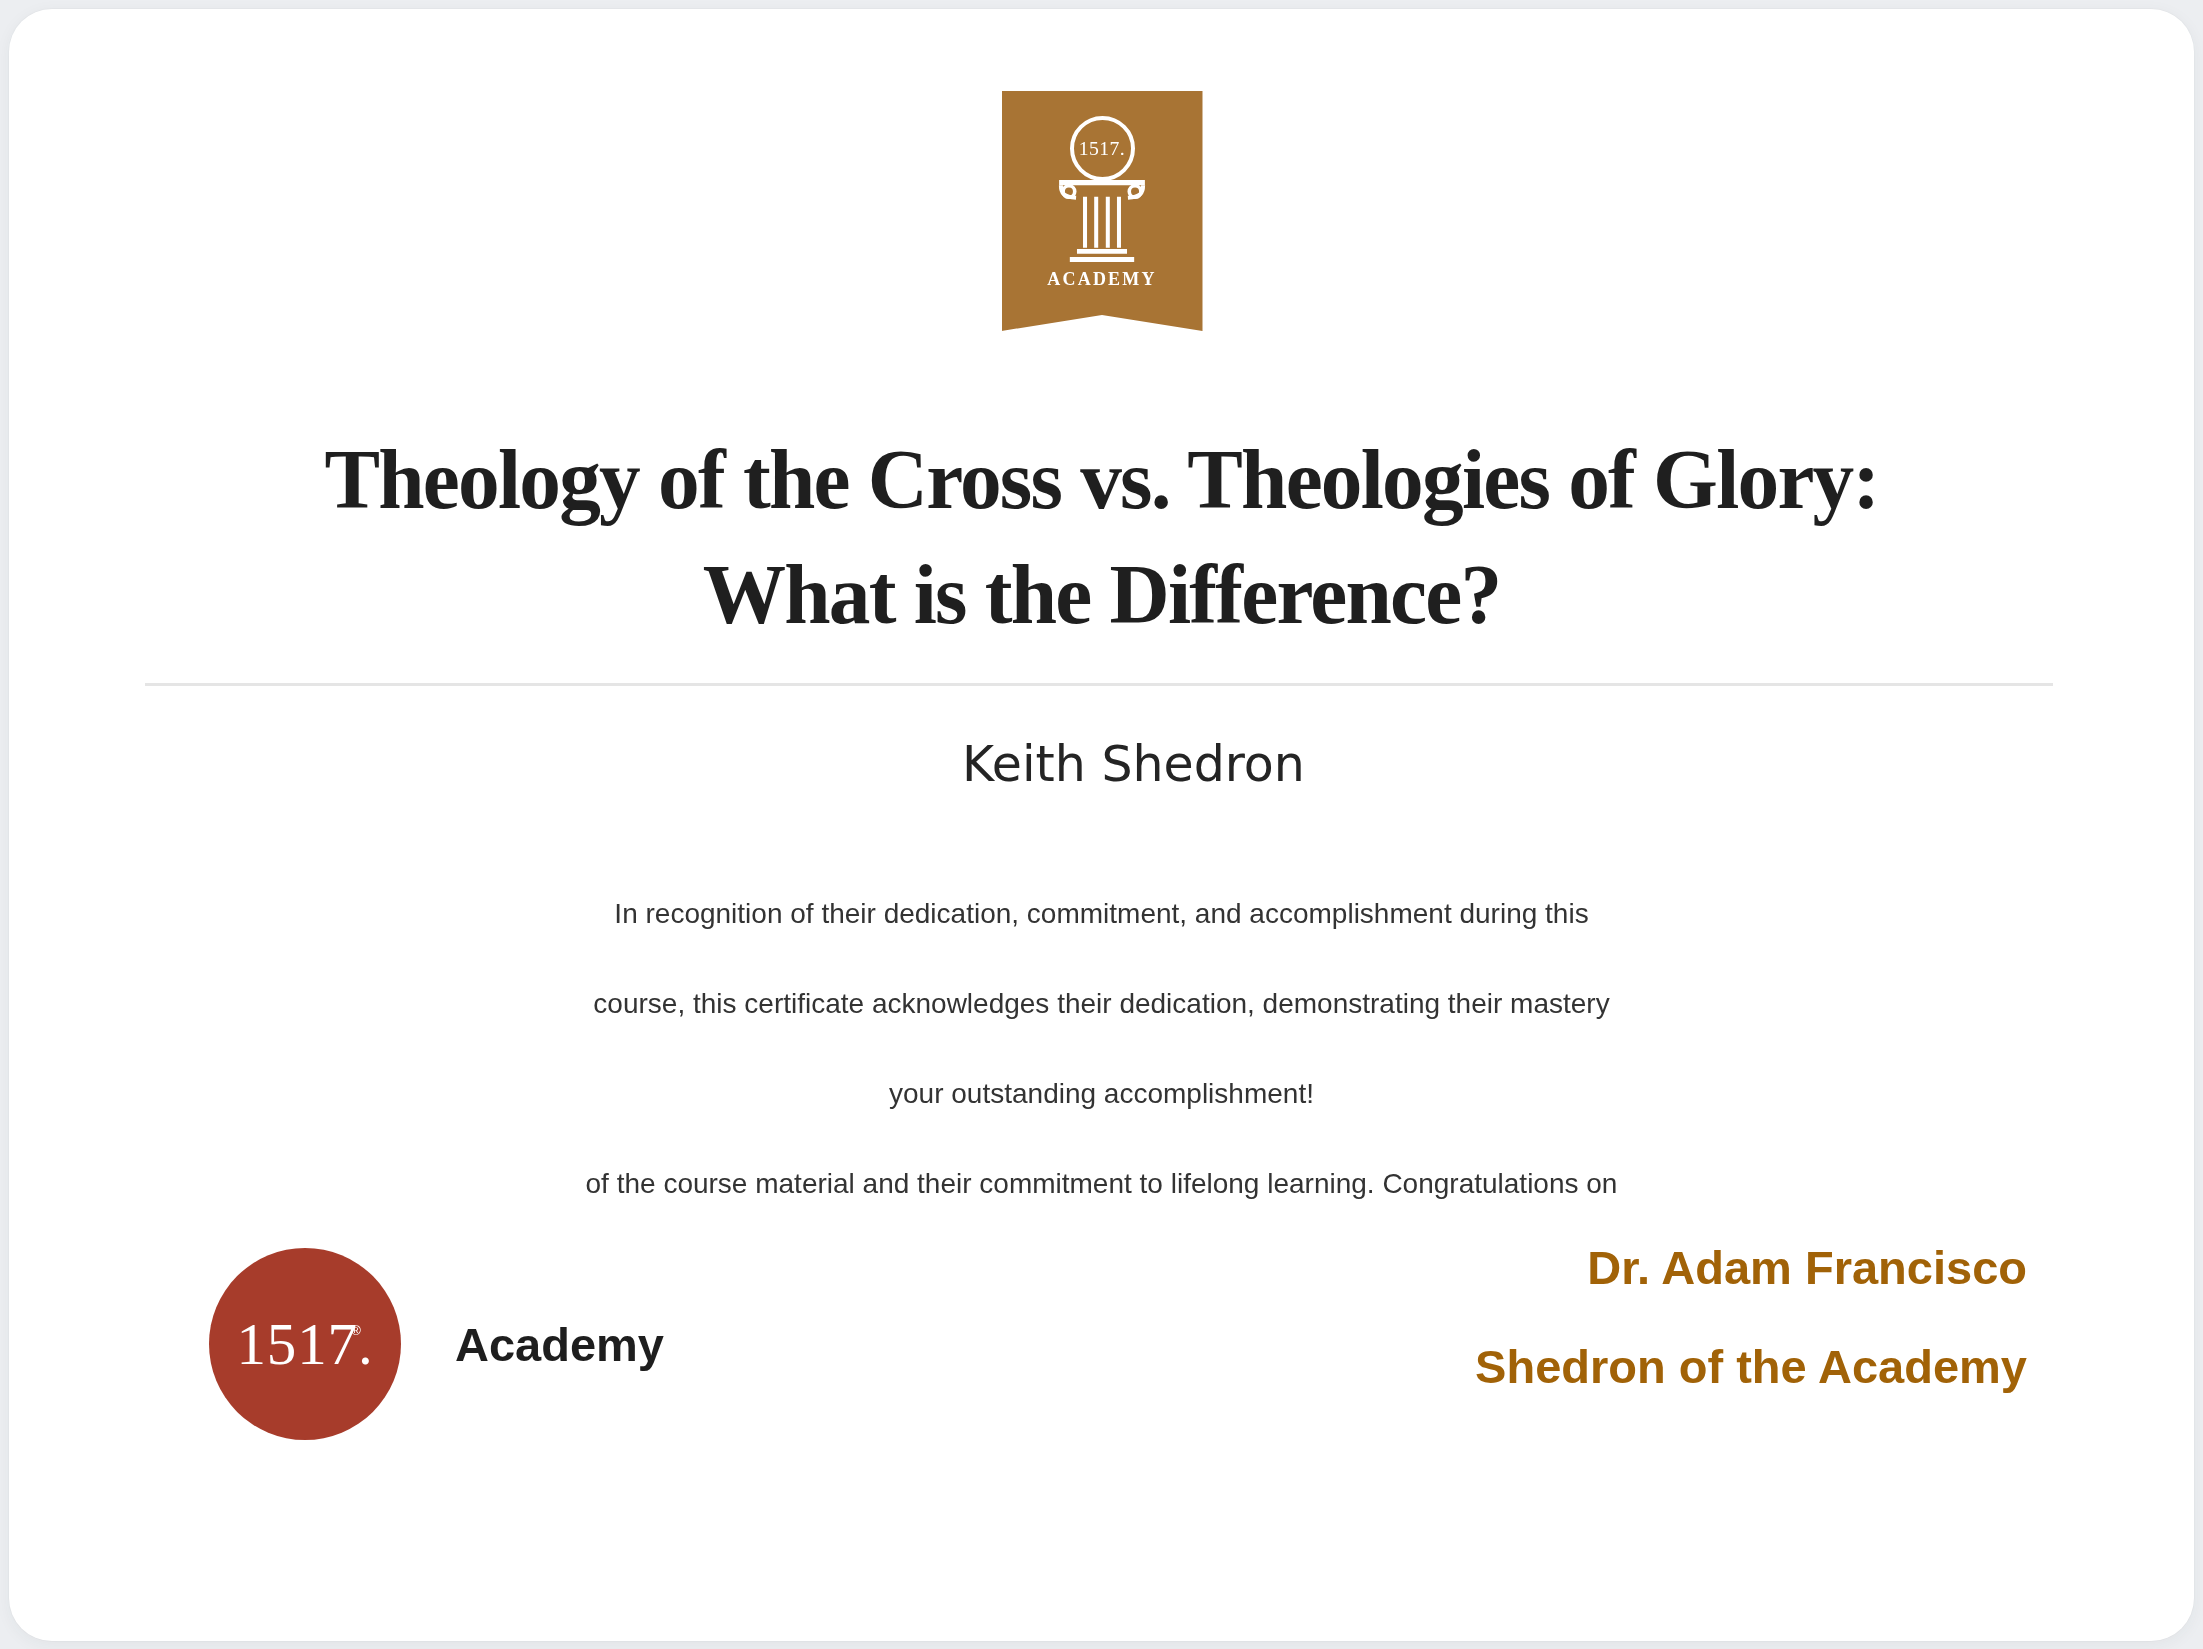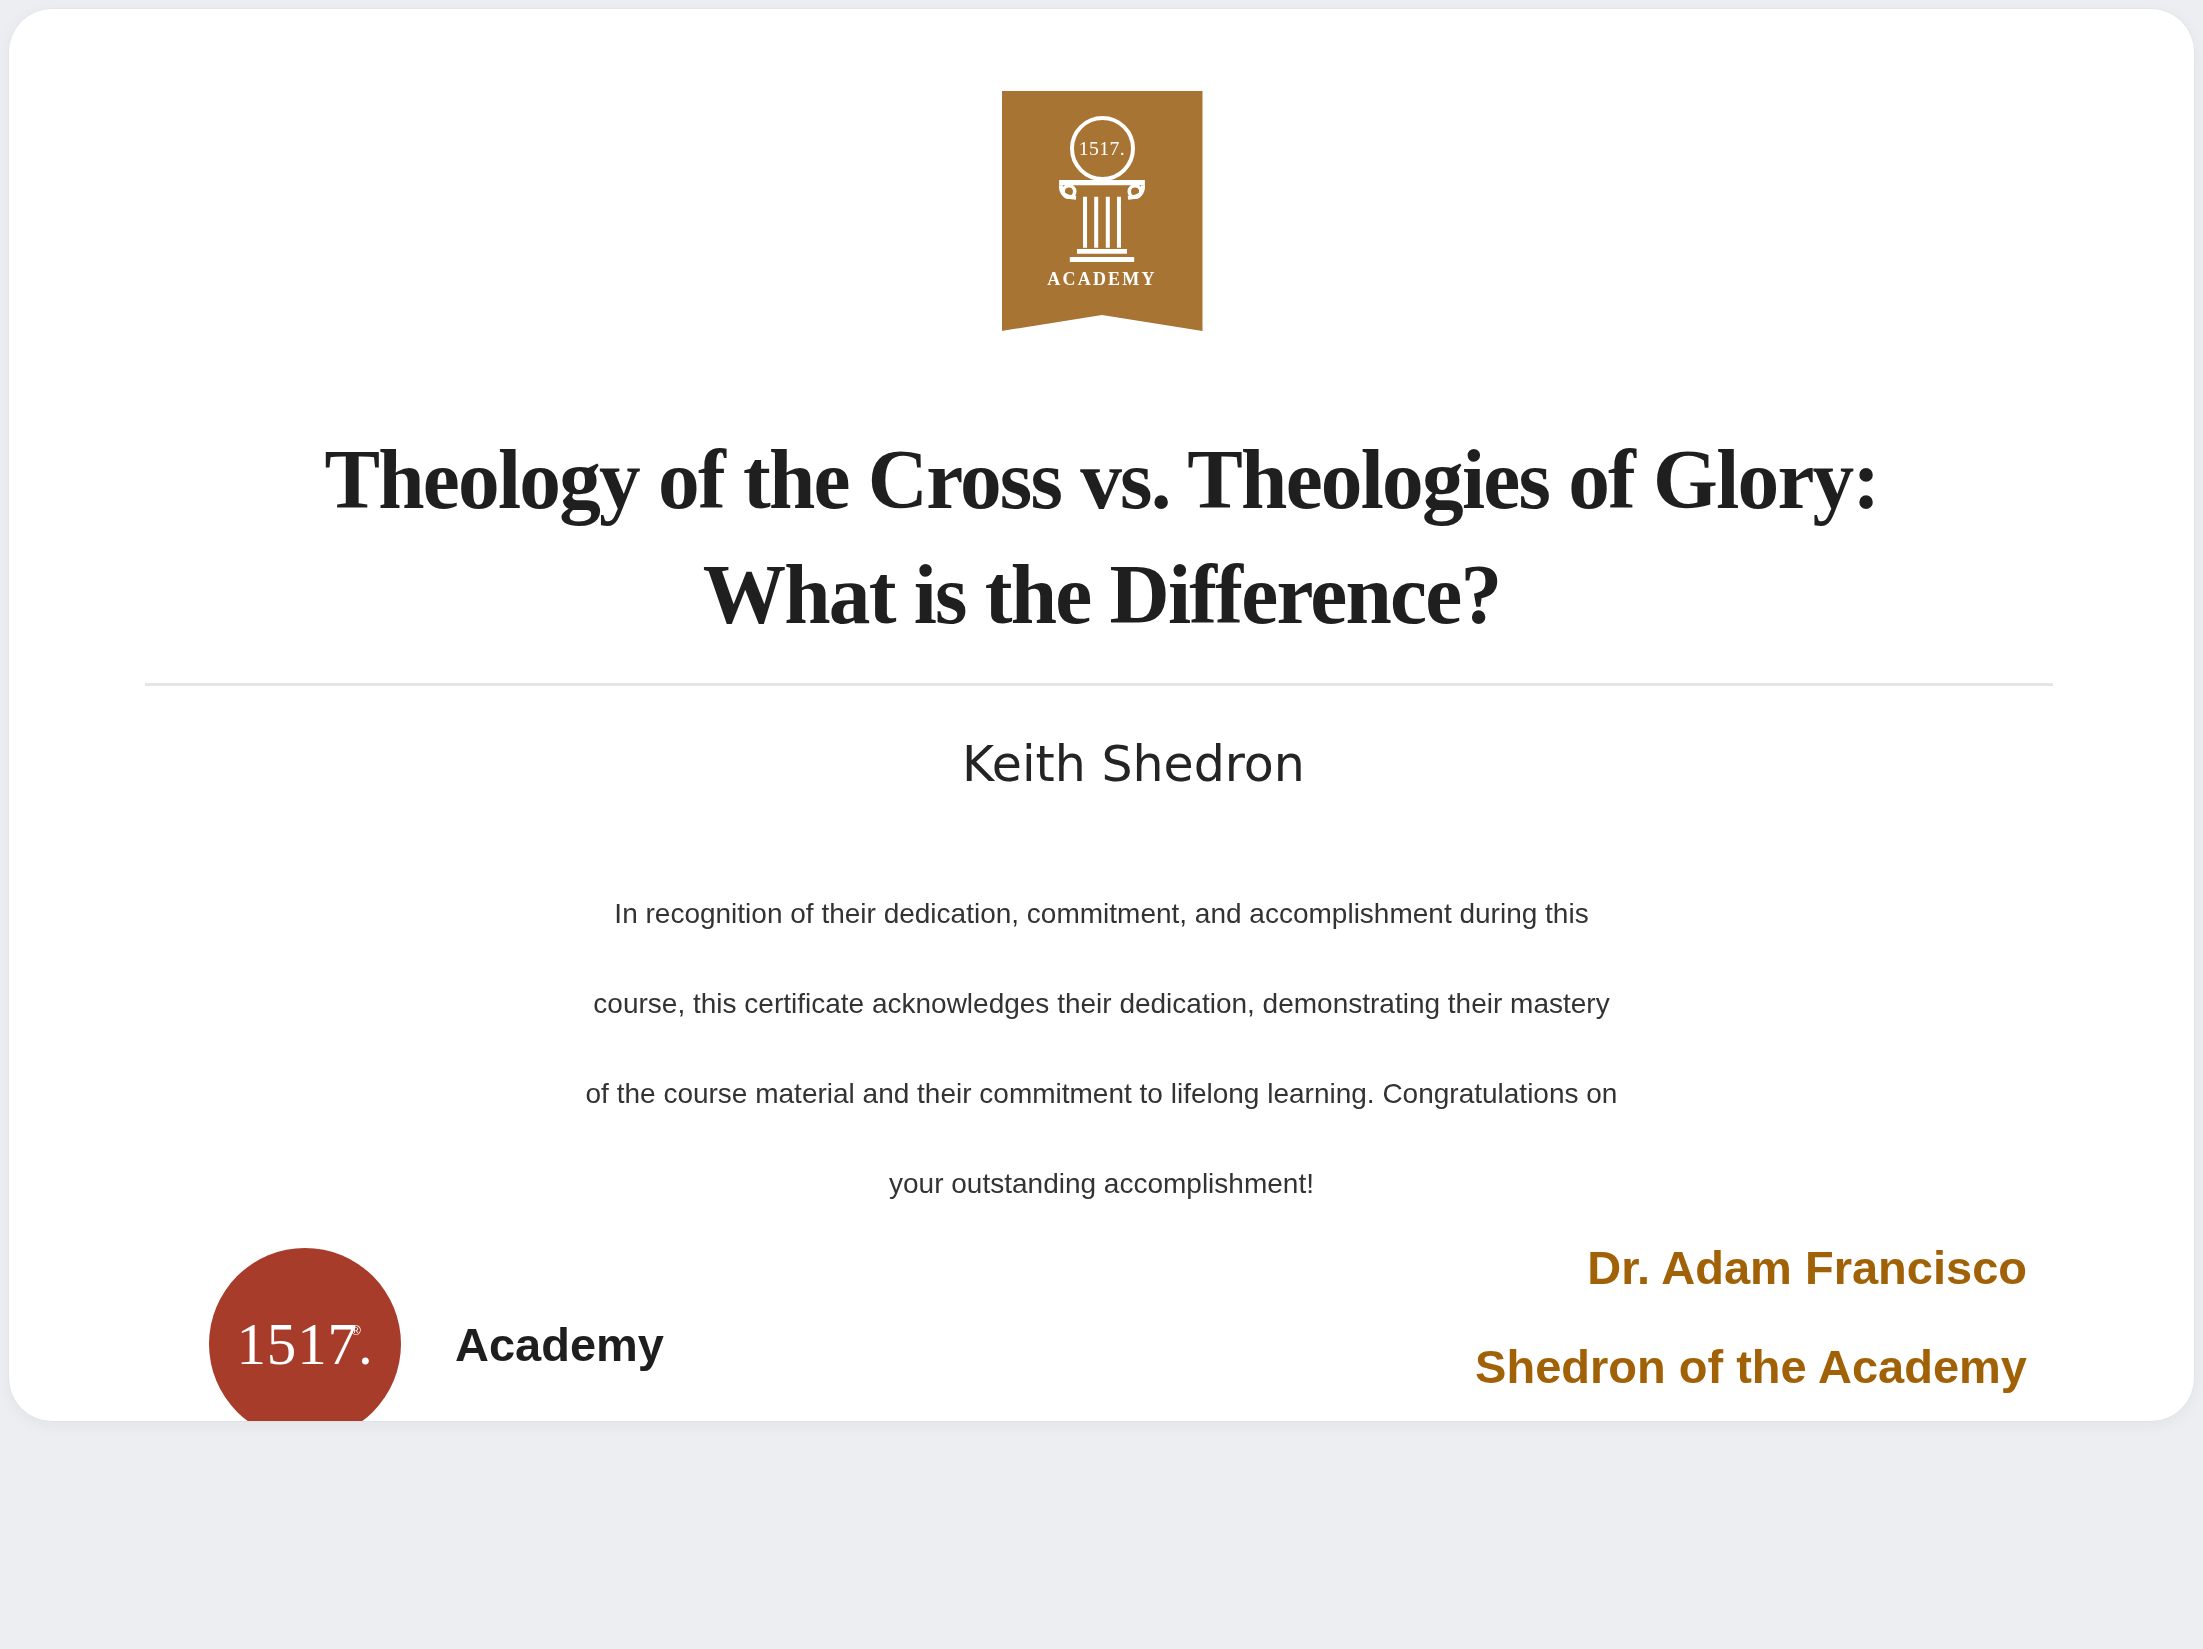--- a/index.html
+++ b/index.html
@@ -9,21 +9,21 @@
     height: 1650px;
     background: #ECEEF1;
     font-family: "Liberation Sans", sans-serif;
   }
 
   .card {
     position: absolute;
     left: 9px;
     top: 9px;
     width: 2185px;
-    height: 1412px;
+    height: 1632px;
     background: #FFFFFF;
     border-radius: 43px;
     box-shadow: 0 0 0 0.9px rgba(0,0,0,0.02), 0 3.6px 16px rgba(40,50,60,0.05);
     overflow: hidden;
   }
 
   
   .ribbon {
     position: absolute;
     top: 82px;
@@ -205,22 +205,22 @@
     <div>What is the Difference?</div>
   </div>
 
   <div class="divider"></div>
 
   <div class="recipient">Keith Shedron</div>
 
   <div class="recognition">
     <div>In recognition of their dedication, commitment, and accomplishment during this</div>
     <div>course, this certificate acknowledges their dedication, demonstrating their mastery</div>
+    <div>your outstanding accomplishment!</div>
     <div>of the course material and their commitment to lifelong learning. Congratulations on</div>
-    <div>your outstanding accomplishment!</div>
   </div>
 
   <div class="logo-row">
     <div class="logo-circle">
       <span class="logo-1517">1517.</span>
       <span class="reg-mark">®</span>
     </div>
     <div class="org-label">Academy</div>
   </div>
 

